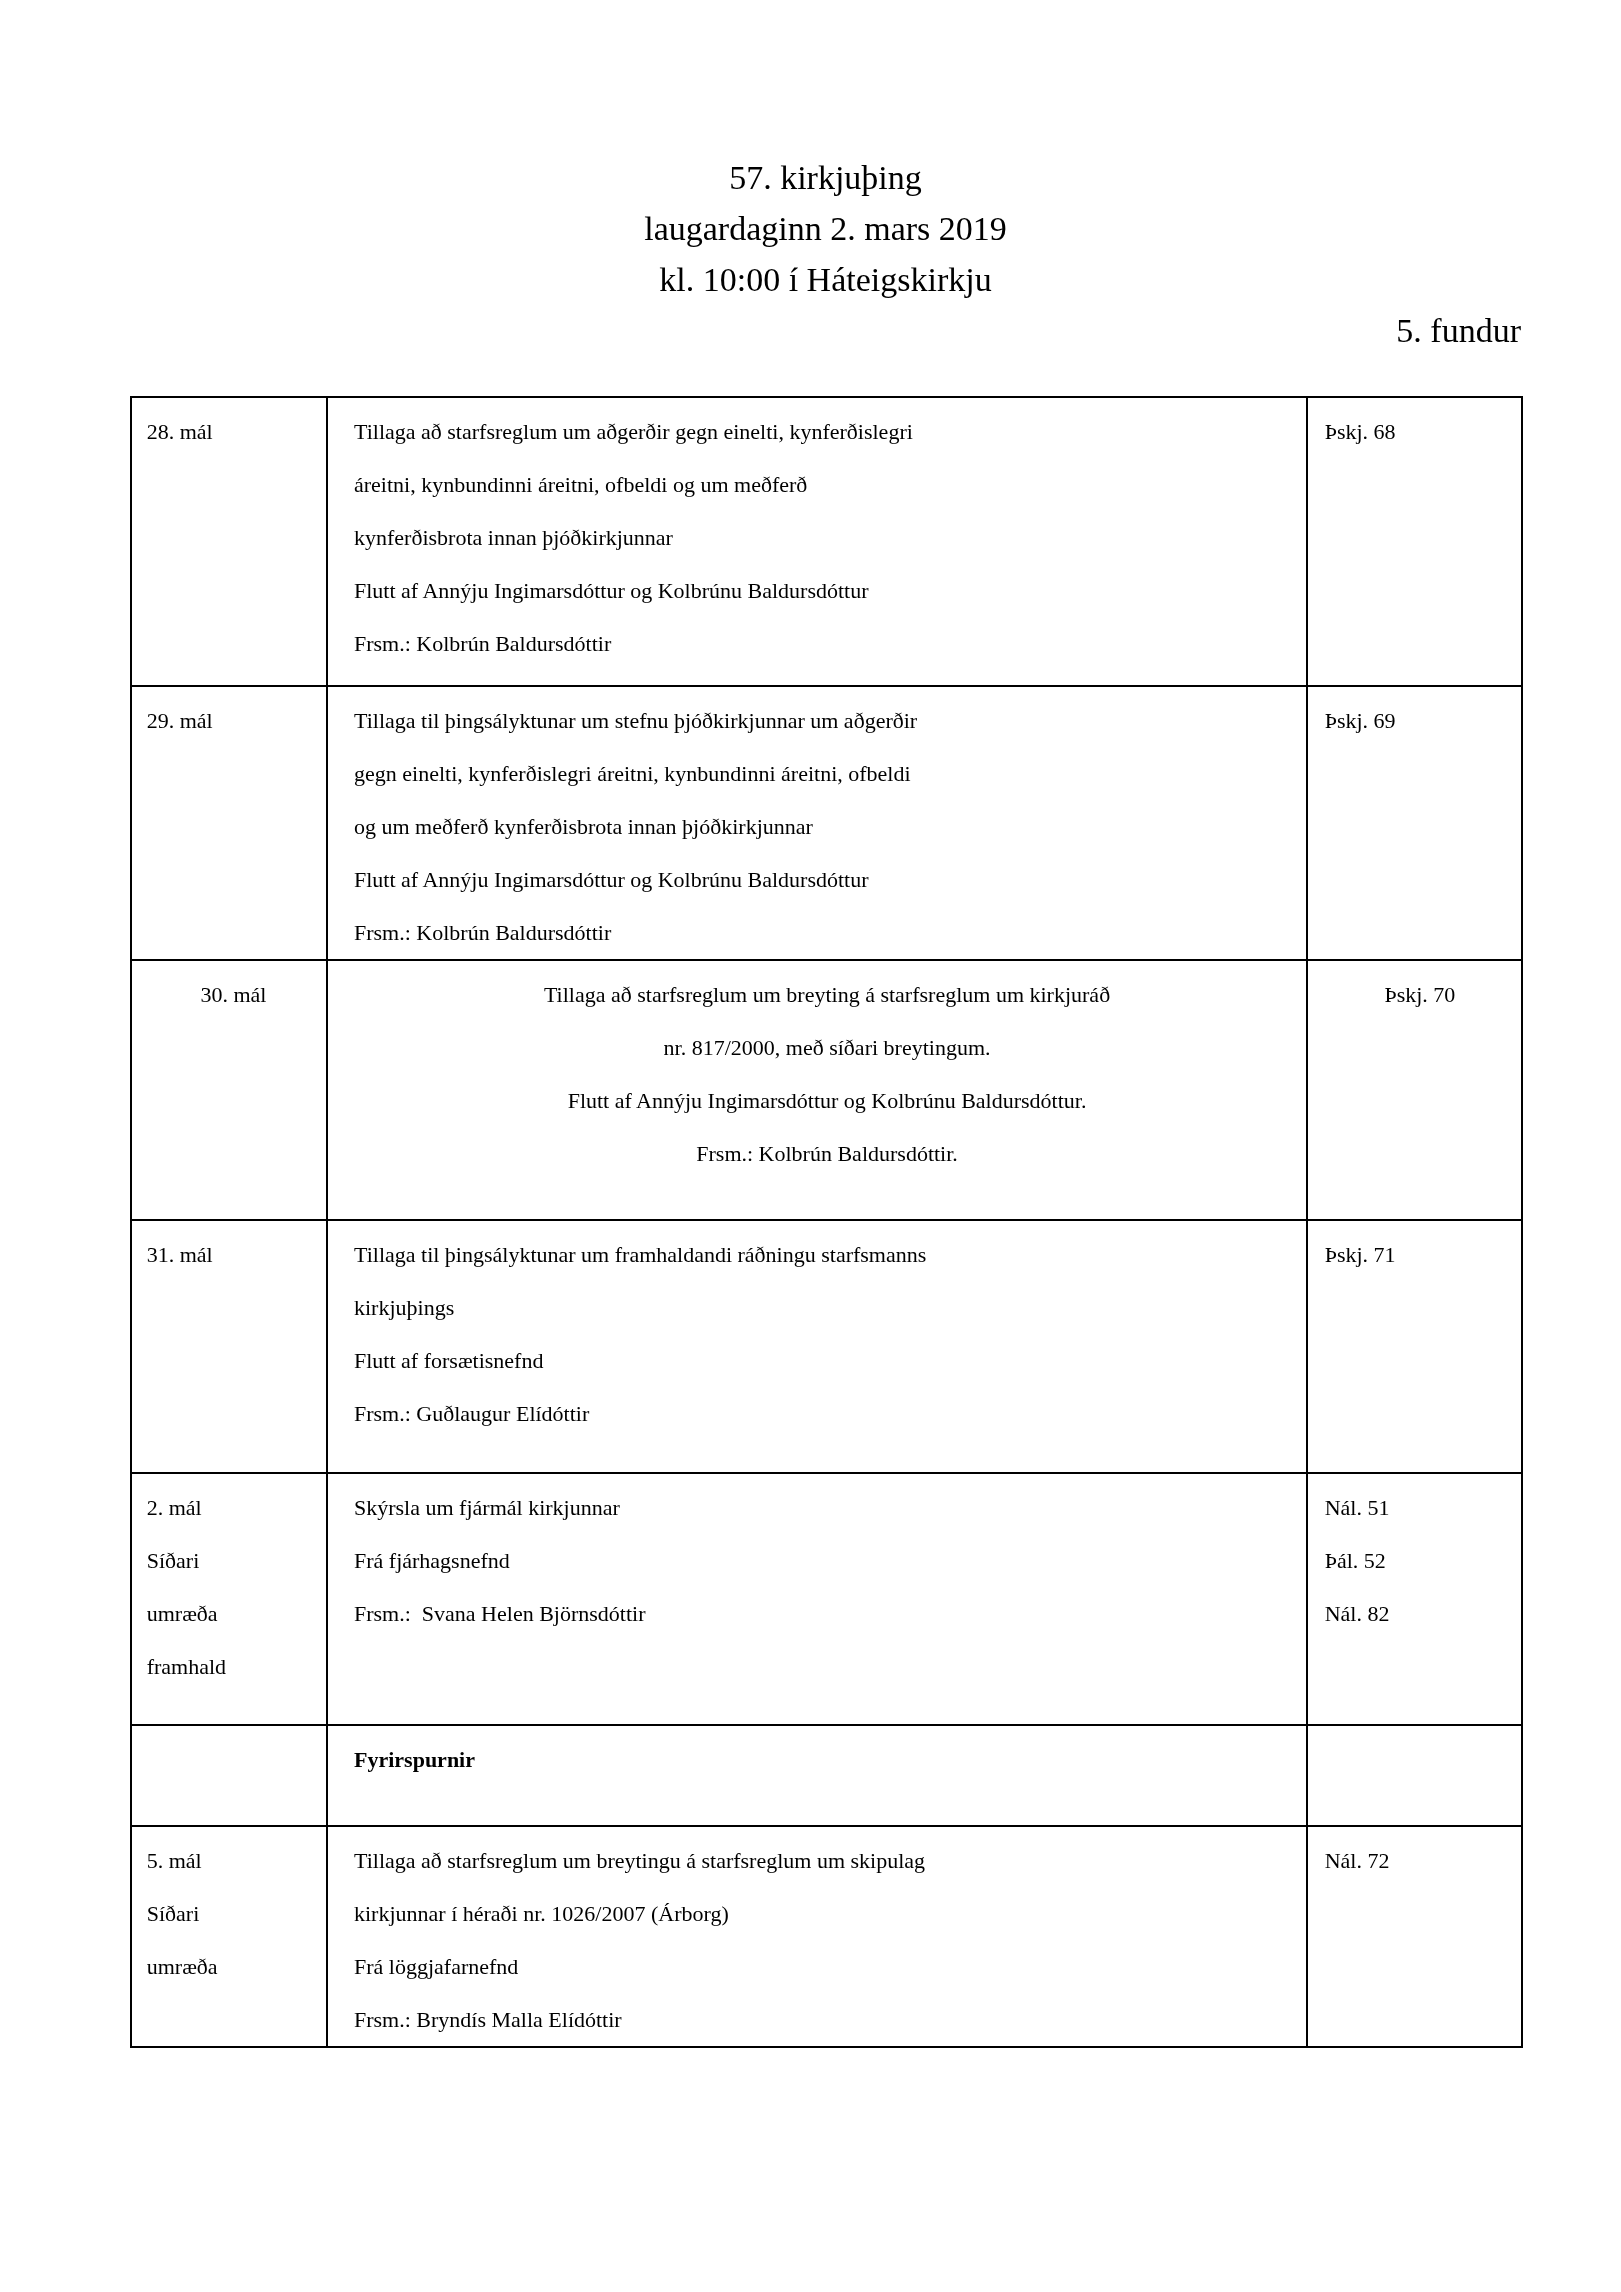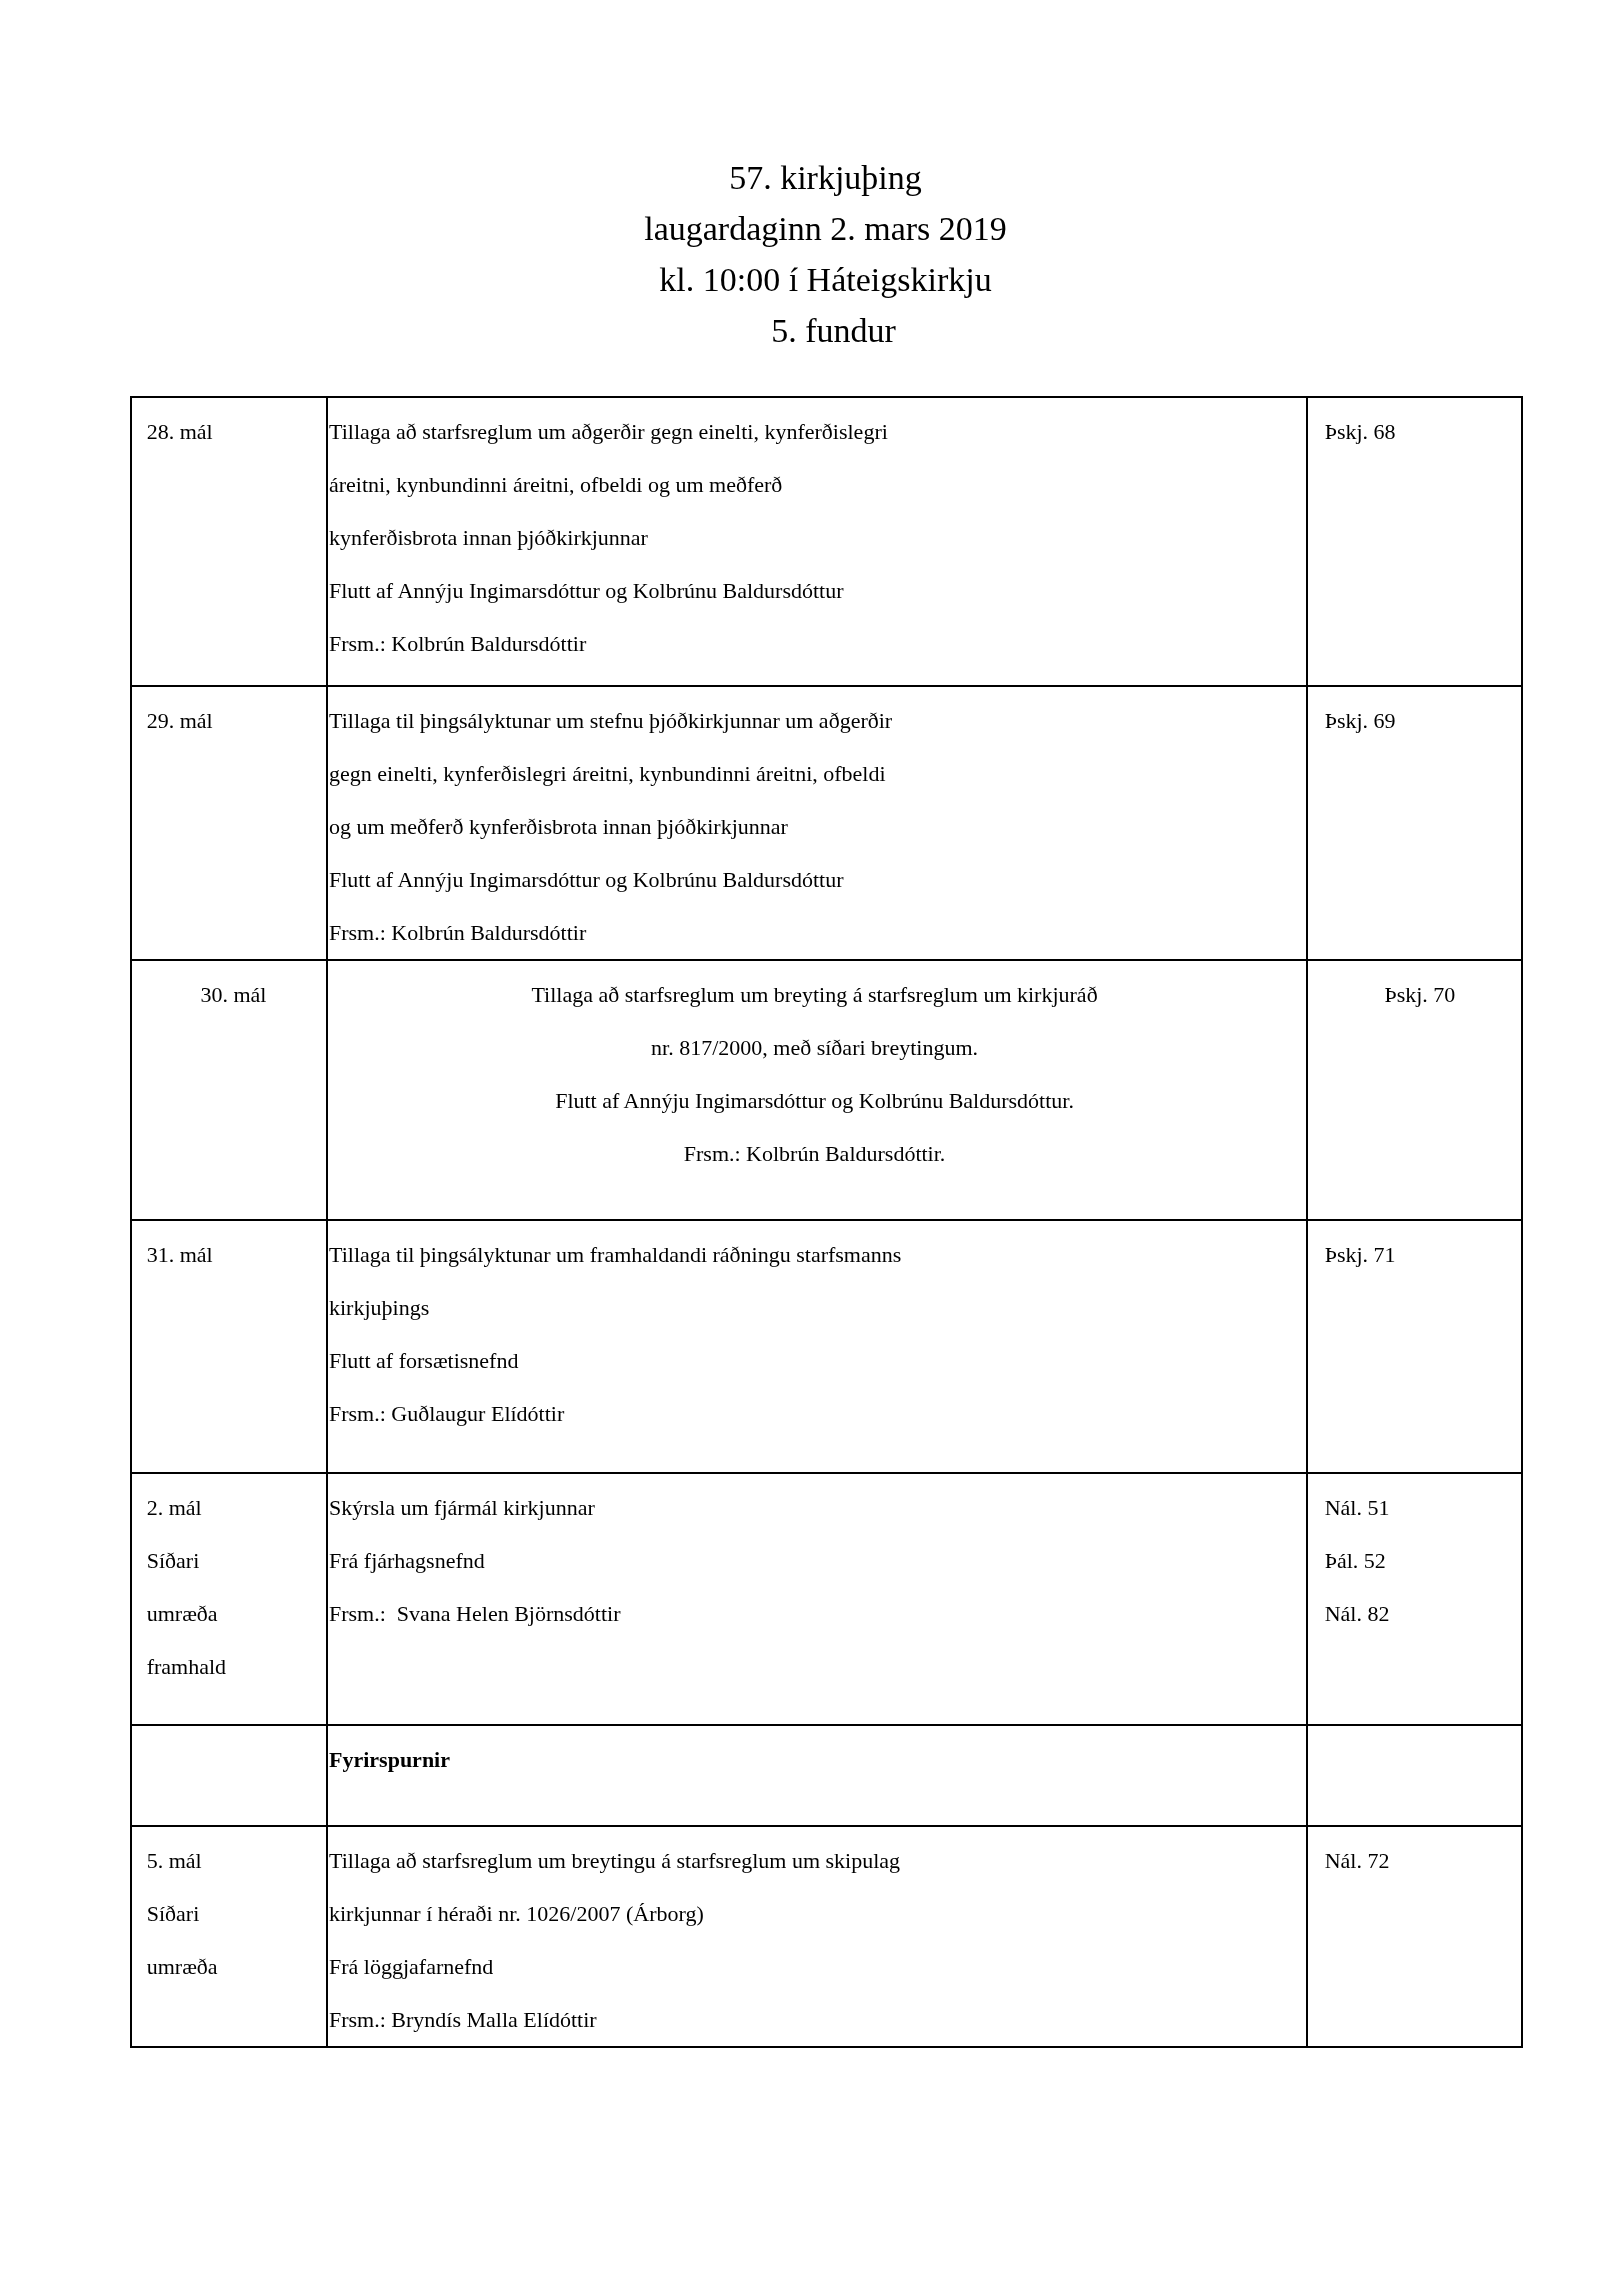--- a/index.html
+++ b/index.html
@@ -23,36 +23,36 @@
     height: 2293px;
     background: #ffffff;
   }
   .doc-header {
     margin: 152px 100px 0 130px;
     font-size: 34px;
     font-weight: normal;
     line-height: 51px;
   }
   .doc-header .center { text-align: center; }
-  .doc-header .left   { text-align: center; margin-left: 16px; }
+  .doc-header .left   { text-align: right; margin-left: 16px; }
 
   table.agenda {
     border-collapse: collapse;
     table-layout: fixed;
     margin: 40px 0 16px 130px;
     width: 1391px;
     font-size: 22px;
   }
   table.agenda td {
     border: 2px solid #000000;
     vertical-align: top;
     padding: 6.9px 5.9px 0 15.7px;
   }
   table.agenda td.case-col { padding-left: 14.7px; }
-  table.agenda td.desc-col { padding-left: 1px; }
+  table.agenda td.desc-col { padding-left: 26px; }
   table.agenda td.docs-col { padding-left: 16.7px; }
   table.agenda td.bold { font-weight: bold; }
   table.agenda .line {
     line-height: 53px;
     white-space: pre;
   }
 </style>
 </head>
 <body>
 

